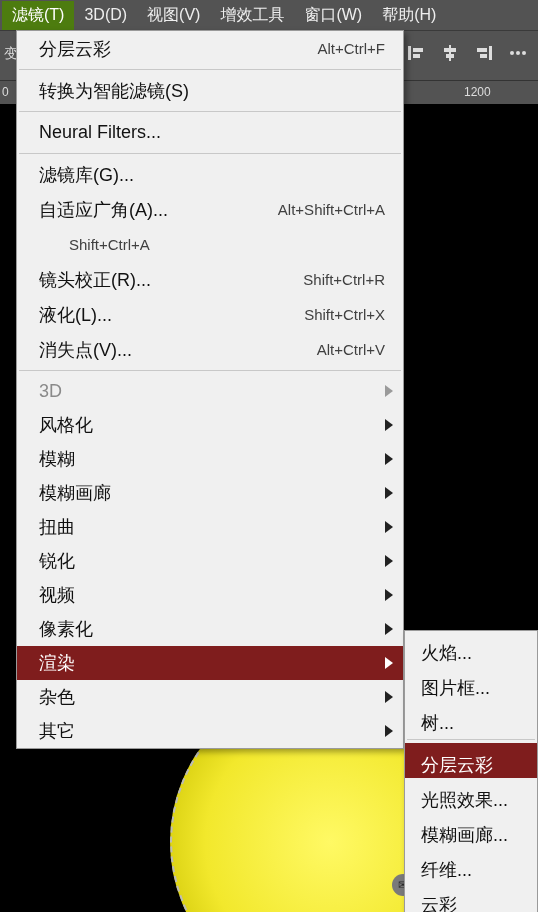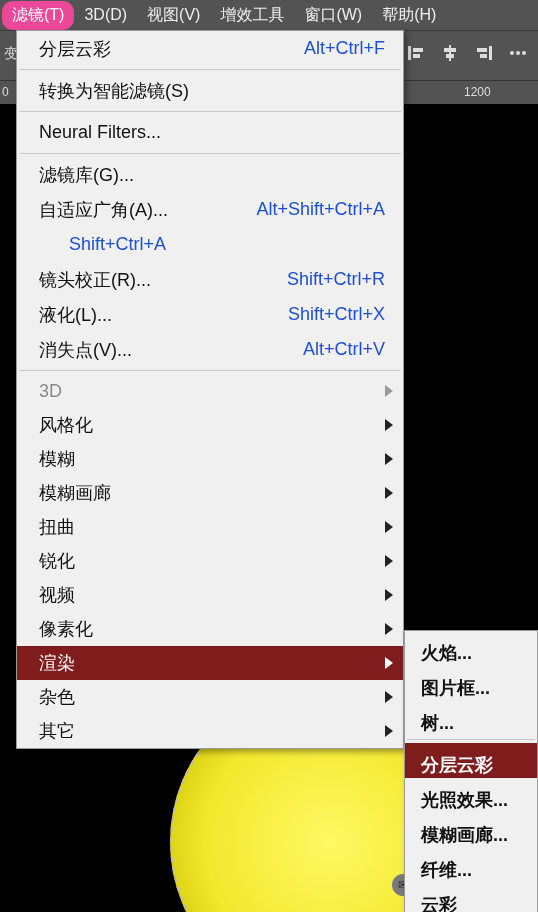--- a/index.html
+++ b/index.html
@@ -1,21 +1,21 @@
 <!DOCTYPE html>
 <html><head>
 <meta charset="utf-8">
 <style>
   * { margin:0; padding:0; box-sizing:border-box; font-family:"Microsoft YaHei","SimSun",sans-serif; }
   body { width:538px; height:912px; background:#000; overflow:hidden; position:relative; }
 
   
   .menubar { height:30px; background:#535353; display:flex; align-items:center; padding:0 2px; color:#eee; font-size:16px; }
   .menubar .m { padding:4px 10px; }
-  .menubar .m.active { background:#ec4899; color:#fff;border-radius:11px; }
+  .menubar .m.active { background:#4d7c0f; color:#fff; }
 
   
   .optbar { height:50px; background:#535353; color:#ddd; font-size:14px; position:relative; border-top:1px solid #3a3a3a; }
   .optbar .lbl { position:absolute; left:4px; top:14px; }
   .optbar .icons { position:absolute; right:10px; top:12px; display:flex; gap:14px; align-items:center; }
   .optbar .icons svg { display:block; }
 
   
   .ruler { height:24px; background:#535353; color:#ddd; font-size:12px; position:relative; border-top:1px solid #333; }
   .ruler .tick { position:absolute; top:4px; }
@@ -26,32 +26,32 @@
          background:radial-gradient(circle at 50% 50%, #fff964 0%, #f2e82c 55%, #d8cf10 75%, rgba(0,0,0,0) 78%);
          outline:2px dashed #bbb; outline-offset:-2px; }
   .watermark { position:absolute; right:28px; bottom:16px; color:#9a9a9a; font-size:15px; display:flex; align-items:center; gap:6px; }
   .watermark .wx { width:22px; height:22px; border-radius:50%; background:#7a7a7a; display:flex; align-items:center; justify-content:center; color:#2b2b2b; font-size:12px; }
 
   
   .menu { position:absolute; background:#f0f0f0; border:1px solid #9a9a9a; box-shadow:3px 3px 6px rgba(0,0,0,.35); font-size:18px; color:#111; }
   .menu .row { display:flex; align-items:center; height:35px; padding:0 18px 0 22px; white-space:nowrap; position:relative; }
   .menu .row.shorter { height:34px; }
   .menu .row .lbl { flex:1; }
-  .menu .row .sc  { color:#1d4ed8; font-size:18px; padding-left:30px; }
+  .menu .row .sc  { color:#404040; font-size:15px; padding-left:30px; }
   .menu .row.dis .lbl { color:#8a8a8a; }
   .menu .row.hov { background:#7f1d1d; color:#fff; }
   .menu .sep { height:1px; background:#c8c8c8; margin:3px 2px; }
   .menu .arrow { position:absolute; right:10px; top:50%; transform:translateY(-50%); width:0; height:0;
                  border-top:6px solid transparent; border-bottom:6px solid transparent; border-left:8px solid #222; }
   .menu .row.hov .arrow { border-left-color:#fff; }
   .menu .row.dis .arrow { border-left-color:#9a9a9a; }
 
   .menu.main { left:16px; top:30px; width:388px; }
   .menu.sub  { left:404px; top:630px; width:134px; }
-  .menu.sub .row { padding:8px 14px 0 16px;font-weight:bold; }
+  .menu.sub .row { padding:8px 14px 0 16px; }
   .menu.sub .row .lbl { font-size:18px; }
 </style>
 </head>
 <body>
 
 <div class="menubar">
   <div class="m active">滤镜(T)</div>
   <div class="m">3D(D)</div>
   <div class="m">视图(V)</div>
   <div class="m">增效工具</div>

